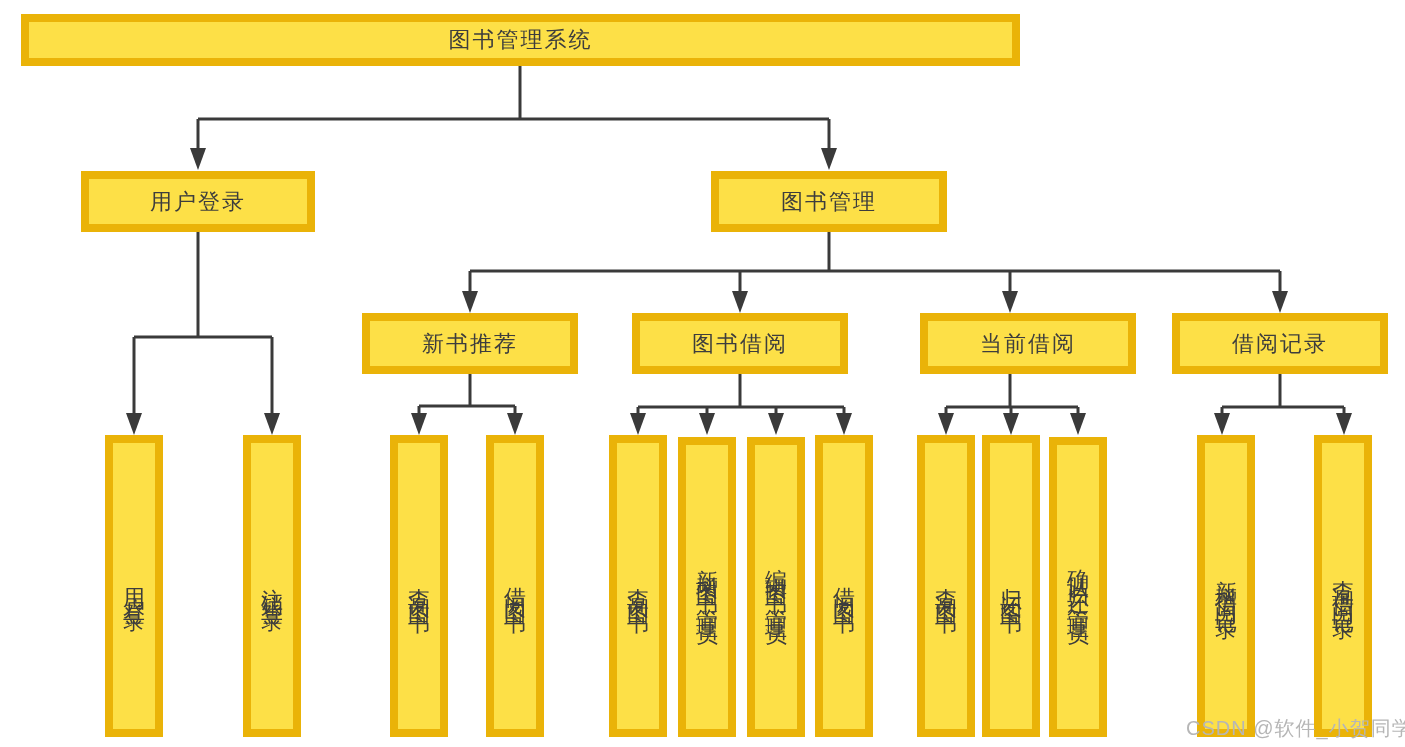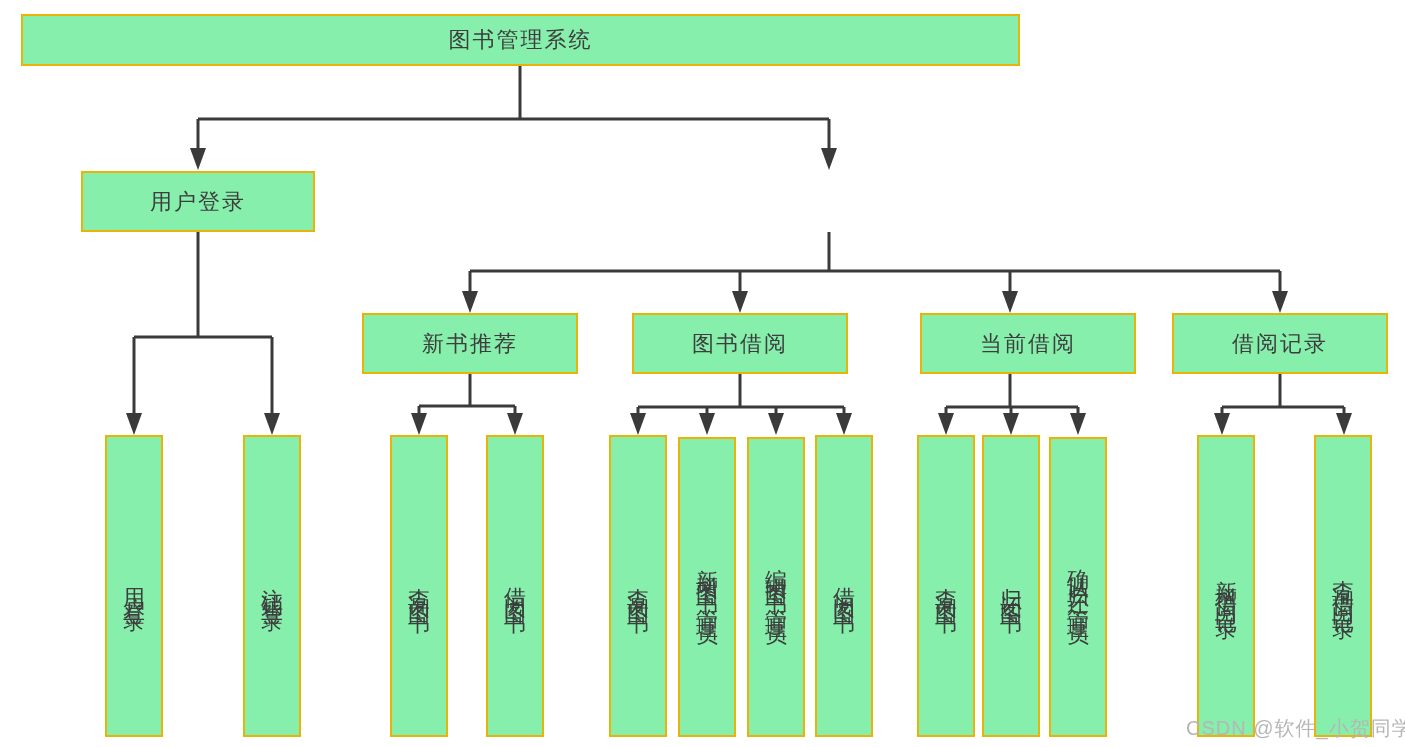--- a/index.html
+++ b/index.html
@@ -1,21 +1,21 @@
 <!DOCTYPE html>
 <html><head>
 <meta charset="utf-8">
 <style>
   html,body{margin:0;padding:0;background:#ffffff;}
   body{font-family:"Liberation Sans","DejaVu Sans",sans-serif;}
   #canvas{position:relative;width:1405px;height:747px;background:#ffffff;overflow:hidden;}
   .box{
     position:absolute;
-    background:#86efac;
-    border:2px solid #eab308;
+    background:#fde047;
+    border:8px solid #eab308;
     box-sizing:border-box;
     display:flex;
     align-items:center;
     justify-content:center;
     color:#3d3d3d;
     z-index:2;
   }
   .h-label{
     font-size:22px;
     letter-spacing:2px;
@@ -115,20 +115,23 @@
     </g>
   </svg>
 
   <div class="box" style="left:21px;top:14px;width:999px;height:52px;">
     <span class="h-label">图书管理系统</span>
   </div>
 
   <div class="box" style="left:81px;top:171px;width:234px;height:61px;">
     <span class="h-label">用户登录</span>
   </div>
+  <div class="box" style="left:711px;top:171px;width:236px;height:61px;">
+    <span class="h-label">图书管理</span>
+  </div>
 
   <div class="box" style="left:362px;top:313px;width:216px;height:61px;">
     <span class="h-label">新书推荐</span>
   </div>
   <div class="box" style="left:632px;top:313px;width:216px;height:61px;">
     <span class="h-label">图书借阅</span>
   </div>
   <div class="box" style="left:902px;top:313px;width:216px;height:61px;margin-left:18px;">
     <span class="h-label">当前借阅</span>
   </div>

